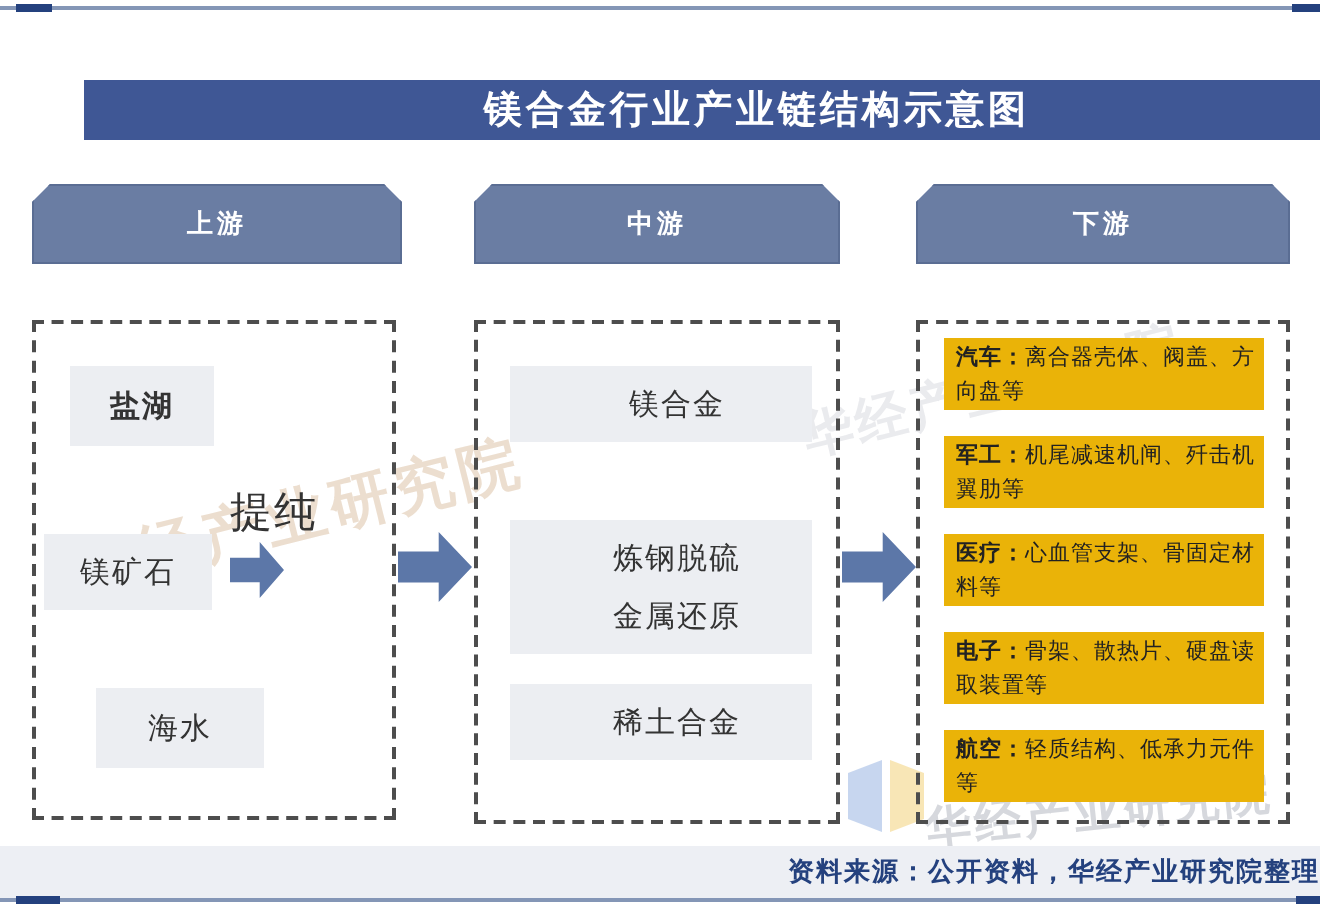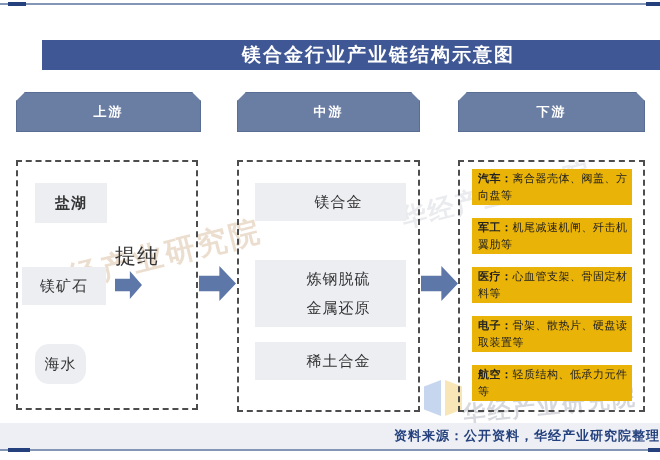--- a/index.html
+++ b/index.html
@@ -52,21 +52,21 @@
   .node{
     position:absolute;background:#ECEEF2;color:#333;
     display:flex;align-items:center;justify-content:center;
     font-size:15px;letter-spacing:1px;
   }
 
   
   .up-yanhu{left:17px;top:21px;width:72px;height:40px;font-weight:bold;}
   .up-kuangshi{left:4px;top:105px;width:84px;height:38px;}
   .up-yuanmei{left:126px;top:102px;width:48px;height:44px;}
-  .up-haishui{left:17px;top:182px;width:51px;height:40px;border-radius:14px;}
+  .up-haishui{left:30px;top:182px;width:84px;height:40px;}
   .up-tichun{position:absolute;left:84px;top:80px;width:70px;text-align:center;
     font-size:21px;color:#333;letter-spacing:1px;}
   .arrow{background:#5C77A8;clip-path:polygon(0 28%,55% 28%,55% 0,100% 50%,55% 100%,55% 72%,0 72%);}
   .up-arrow{position:absolute;left:97px;top:109px;width:27px;height:28px;}
 
   
   .mid-node{left:16px;width:151px;height:38px;padding-left:16px;}
 
   
   .flow-arrow{position:absolute;top:266px;width:37px;height:35px;}

